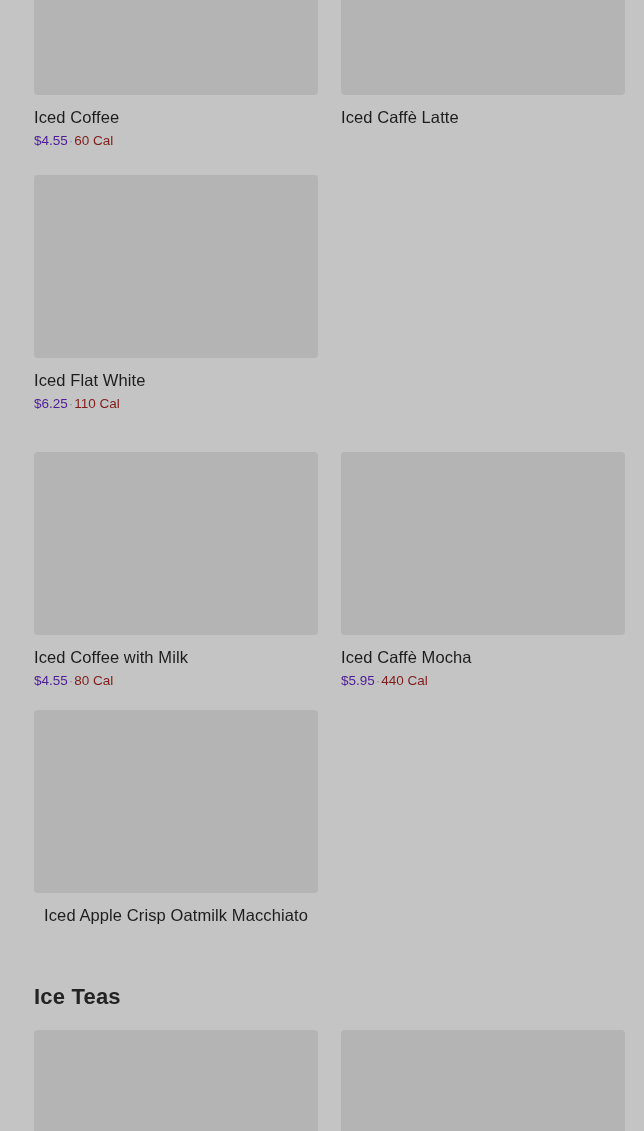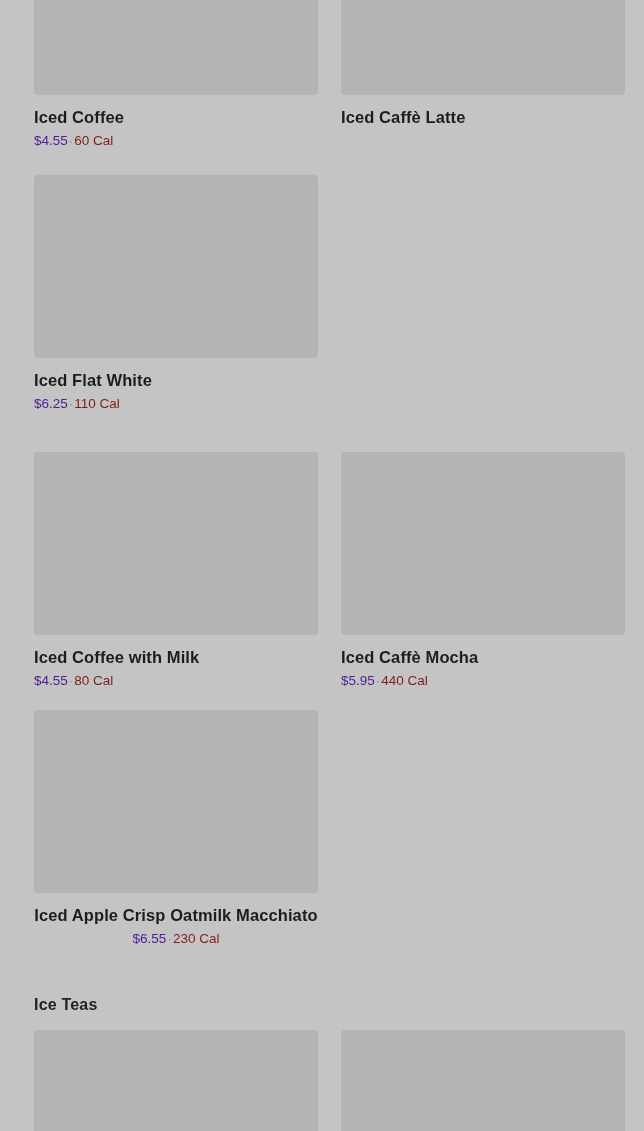--- a/index.html
+++ b/index.html
@@ -31,21 +31,21 @@
   .card-thumb {
     width: 284px;
     height: 183px;
     background: #b4b4b4;
     border-radius: 4px;
     display: block;
   }
 
   .card-title {
     font-size: 16.5px;
-    font-weight: bold;
+    font-weight: normal;
     color: #1d1d1d;
     line-height: 20px;
     letter-spacing: 0.1px;
     margin-top: 12px;
   }
 
   .card-meta {
     font-size: 13.5px;
     line-height: 18px;
     margin-top: 5px;
@@ -53,25 +53,24 @@
     white-space: nowrap;
   }
   .card-price { color: #4c1d95; }
   .meta-sep { color: #8d8d8d; padding: 0 1px; }
   .card-cal { color: #7f1d1d; }
 
   
   .section-heading {
     position: absolute;
     left: 34px;
-    font-size: 16px;
+    font-size: 22px;
     font-weight: bold;
     color: #232323;
     letter-spacing: 0.2px;
-    margin-top: 12px;
   }
 
   
   .row { position: absolute; left: 34px; width: 591px; display: flex; column-gap: 23px; }
   .col { width: 284px; }
 </style>
 </head>
 <body>
 
 <div class="page">
@@ -114,23 +113,20 @@
       <div class="card-meta">
         <span class="card-price">$5.95</span><span class="meta-sep">·</span><span class="card-cal">440 Cal</span>
       </div>
     </div>
   </div>
 
   <div class="row" style="top:710px;text-align:center;">
     <div class="col card">
       <div class="card-thumb"></div>
       <div class="card-title">Iced Apple Crisp Oatmilk Macchiato</div>
-      <div class="card-meta">
-        <span class="card-price">$6.55</span><span class="meta-sep">·</span><span class="card-cal">230 Cal</span>
-      </div>
     </div>
     <div class="col"></div>
   </div>
 
   <div class="section-heading" style="top:984px;">Ice Teas</div>
 
   <div class="row" style="top:1030px;">
     <div class="col card">
       <div class="card-thumb"></div>
     </div>

